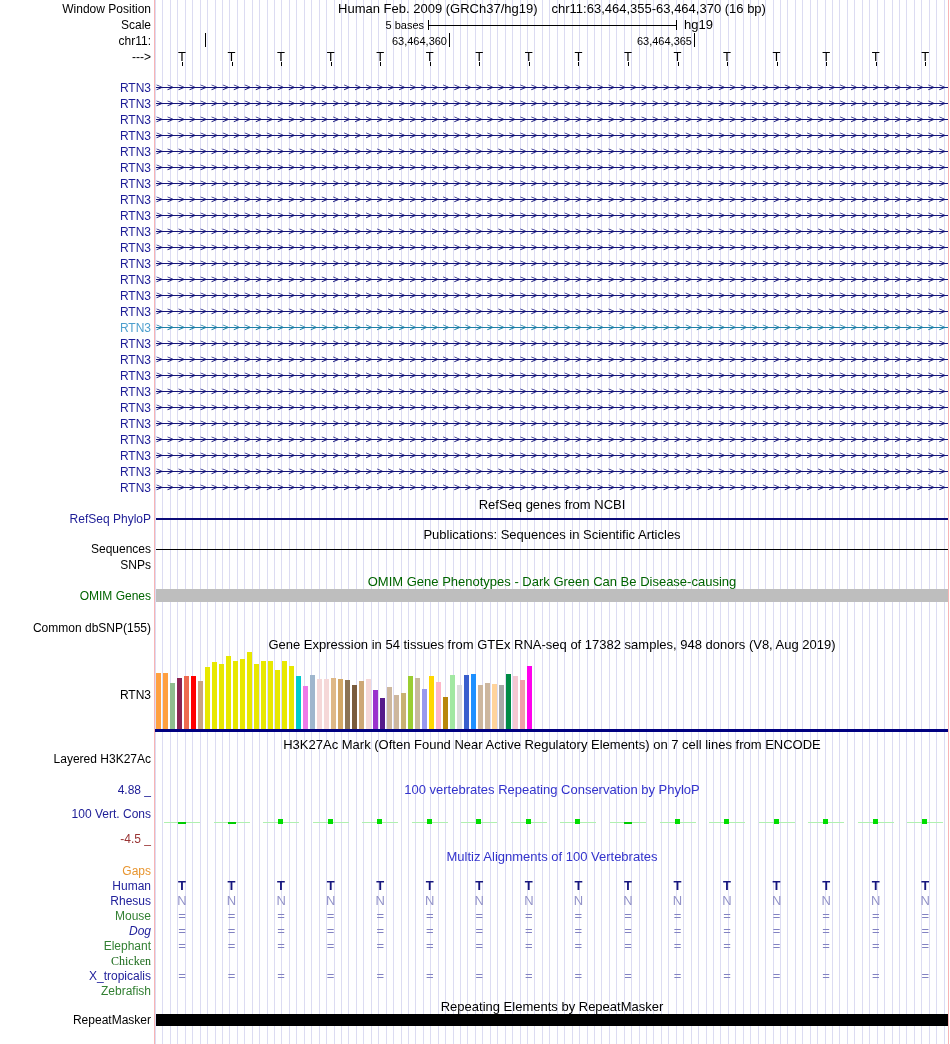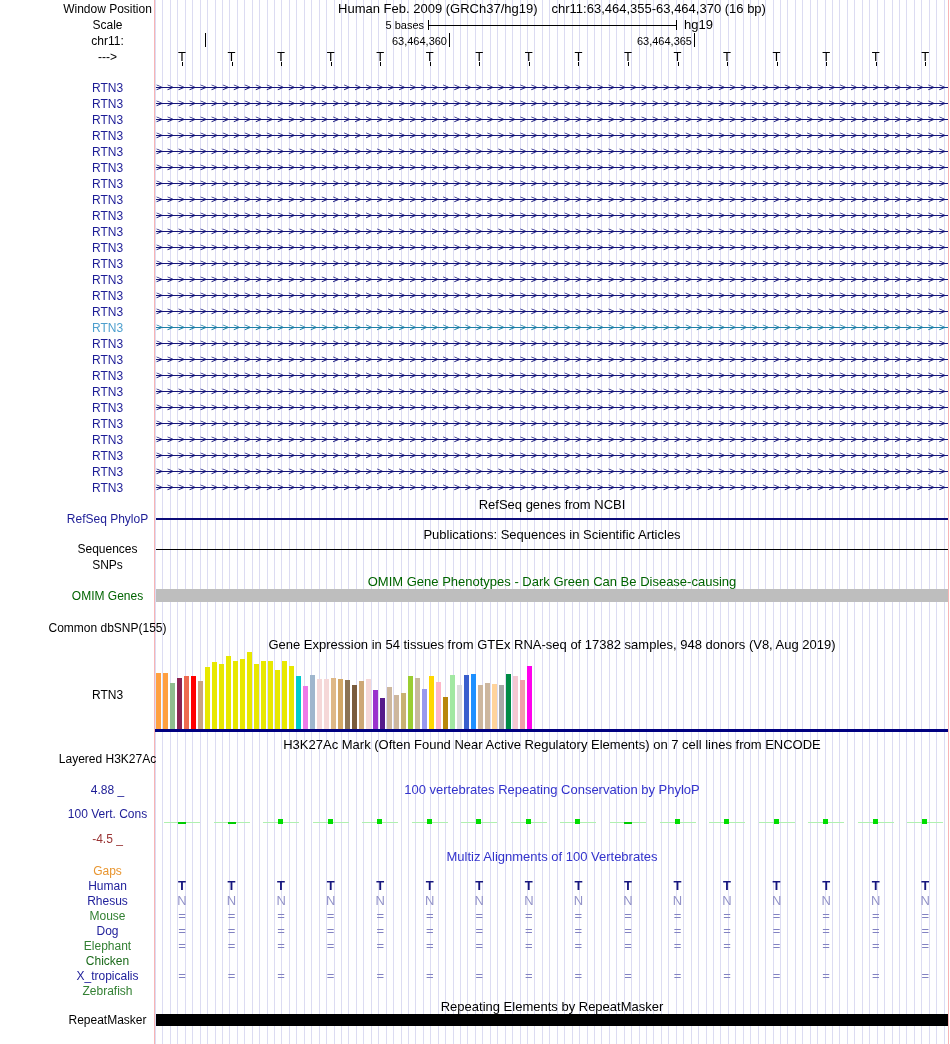--- a/index.html
+++ b/index.html
@@ -1,21 +1,21 @@
 <!DOCTYPE html>
 <html><head>
 <meta charset="utf-8">
 <style>
   html,body{margin:0;padding:0;background:#fff;}
   .page{position:relative;width:950px;height:1044px;background:#fff;overflow:hidden;
         font-family:"Liberation Sans",sans-serif;color:#000;}
   .grid{position:absolute;left:155px;top:0;width:794px;height:1044px;
         background:repeating-linear-gradient(to right,#DCDCF2 0,#DCDCF2 1px,transparent 1px,transparent 7.44px);}
   .pink{position:absolute;top:0;width:1px;height:1044px;background:#F8B4B4;}
-  .lbl{position:absolute;left:8px;width:151px;text-align:center;font-size:12px;line-height:14px;height:14px;white-space:nowrap;padding-left:24px;}
+  .lbl{position:absolute;left:0;width:151px;text-align:right;font-size:12px;line-height:14px;height:14px;white-space:nowrap;}
   .title{position:absolute;left:155px;width:794px;text-align:center;font-size:13px;line-height:14px;height:14px;white-space:nowrap;}
   .c-blue{color:#1C1C96;}
   .c-green{color:#006400;}
   .c-titleblue{color:#3333CC;}
   .c-red{color:#993333;}
   .hline{position:absolute;}
   .tick{position:absolute;width:1px;background:#000;}
   .seqletter{position:absolute;width:14px;text-align:center;font-size:13px;line-height:14px;color:#000;}
   .arrows{position:absolute;left:156px;width:792px;height:16px;overflow:hidden;white-space:nowrap;
           font-size:11px;letter-spacing:4.6px;line-height:15px;
@@ -305,21 +305,21 @@
       <div class="mglyph" style="left: 471.3px; top: 908px; color: rgb(130, 130, 194); font-weight: normal;">=</div>
       <div class="mglyph" style="left: 520.85px; top: 908px; color: rgb(130, 130, 194); font-weight: normal;">=</div>
       <div class="mglyph" style="left: 570.4px; top: 908px; color: rgb(130, 130, 194); font-weight: normal;">=</div>
       <div class="mglyph" style="left: 619.95px; top: 908px; color: rgb(130, 130, 194); font-weight: normal;">=</div>
       <div class="mglyph" style="left: 669.5px; top: 908px; color: rgb(130, 130, 194); font-weight: normal;">=</div>
       <div class="mglyph" style="left: 719.05px; top: 908px; color: rgb(130, 130, 194); font-weight: normal;">=</div>
       <div class="mglyph" style="left: 768.6px; top: 908px; color: rgb(130, 130, 194); font-weight: normal;">=</div>
       <div class="mglyph" style="left: 818.15px; top: 908px; color: rgb(130, 130, 194); font-weight: normal;">=</div>
       <div class="mglyph" style="left: 867.7px; top: 908px; color: rgb(130, 130, 194); font-weight: normal;">=</div>
       <div class="mglyph" style="left: 917.25px; top: 908px; color: rgb(130, 130, 194); font-weight: normal;">=</div>
-      <div class="lbl" style="top: 924px; color: rgb(34, 34, 156);">Dog</div>
+      <div class="lbl" style="top: 924px; color: rgb(34, 34, 156); font-style: italic;">Dog</div>
       <div class="mglyph" style="left: 174px; top: 923px; color: rgb(130, 130, 194); font-weight: normal;">=</div>
       <div class="mglyph" style="left: 223.55px; top: 923px; color: rgb(130, 130, 194); font-weight: normal;">=</div>
       <div class="mglyph" style="left: 273.1px; top: 923px; color: rgb(130, 130, 194); font-weight: normal;">=</div>
       <div class="mglyph" style="left: 322.65px; top: 923px; color: rgb(130, 130, 194); font-weight: normal;">=</div>
       <div class="mglyph" style="left: 372.2px; top: 923px; color: rgb(130, 130, 194); font-weight: normal;">=</div>
       <div class="mglyph" style="left: 421.75px; top: 923px; color: rgb(130, 130, 194); font-weight: normal;">=</div>
       <div class="mglyph" style="left: 471.3px; top: 923px; color: rgb(130, 130, 194); font-weight: normal;">=</div>
       <div class="mglyph" style="left: 520.85px; top: 923px; color: rgb(130, 130, 194); font-weight: normal;">=</div>
       <div class="mglyph" style="left: 570.4px; top: 923px; color: rgb(130, 130, 194); font-weight: normal;">=</div>
       <div class="mglyph" style="left: 619.95px; top: 923px; color: rgb(130, 130, 194); font-weight: normal;">=</div>
@@ -339,21 +339,21 @@
       <div class="mglyph" style="left: 471.3px; top: 938px; color: rgb(130, 130, 194); font-weight: normal;">=</div>
       <div class="mglyph" style="left: 520.85px; top: 938px; color: rgb(130, 130, 194); font-weight: normal;">=</div>
       <div class="mglyph" style="left: 570.4px; top: 938px; color: rgb(130, 130, 194); font-weight: normal;">=</div>
       <div class="mglyph" style="left: 619.95px; top: 938px; color: rgb(130, 130, 194); font-weight: normal;">=</div>
       <div class="mglyph" style="left: 669.5px; top: 938px; color: rgb(130, 130, 194); font-weight: normal;">=</div>
       <div class="mglyph" style="left: 719.05px; top: 938px; color: rgb(130, 130, 194); font-weight: normal;">=</div>
       <div class="mglyph" style="left: 768.6px; top: 938px; color: rgb(130, 130, 194); font-weight: normal;">=</div>
       <div class="mglyph" style="left: 818.15px; top: 938px; color: rgb(130, 130, 194); font-weight: normal;">=</div>
       <div class="mglyph" style="left: 867.7px; top: 938px; color: rgb(130, 130, 194); font-weight: normal;">=</div>
       <div class="mglyph" style="left: 917.25px; top: 938px; color: rgb(130, 130, 194); font-weight: normal;">=</div>
-      <div class="lbl" style="top: 954px; color: rgb(28, 107, 28);">Chicken</div>
+      <div class="lbl" style="top: 954px; color: rgb(28, 107, 28); font-family: Liberation Serif, serif;">Chicken</div>
       <div class="lbl" style="top: 969px; color: rgb(34, 34, 156);">X_tropicalis</div>
       <div class="mglyph" style="left: 174px; top: 968px; color: rgb(130, 130, 194); font-weight: normal;">=</div>
       <div class="mglyph" style="left: 223.55px; top: 968px; color: rgb(130, 130, 194); font-weight: normal;">=</div>
       <div class="mglyph" style="left: 273.1px; top: 968px; color: rgb(130, 130, 194); font-weight: normal;">=</div>
       <div class="mglyph" style="left: 322.65px; top: 968px; color: rgb(130, 130, 194); font-weight: normal;">=</div>
       <div class="mglyph" style="left: 372.2px; top: 968px; color: rgb(130, 130, 194); font-weight: normal;">=</div>
       <div class="mglyph" style="left: 421.75px; top: 968px; color: rgb(130, 130, 194); font-weight: normal;">=</div>
       <div class="mglyph" style="left: 471.3px; top: 968px; color: rgb(130, 130, 194); font-weight: normal;">=</div>
       <div class="mglyph" style="left: 520.85px; top: 968px; color: rgb(130, 130, 194); font-weight: normal;">=</div>
       <div class="mglyph" style="left: 570.4px; top: 968px; color: rgb(130, 130, 194); font-weight: normal;">=</div>

